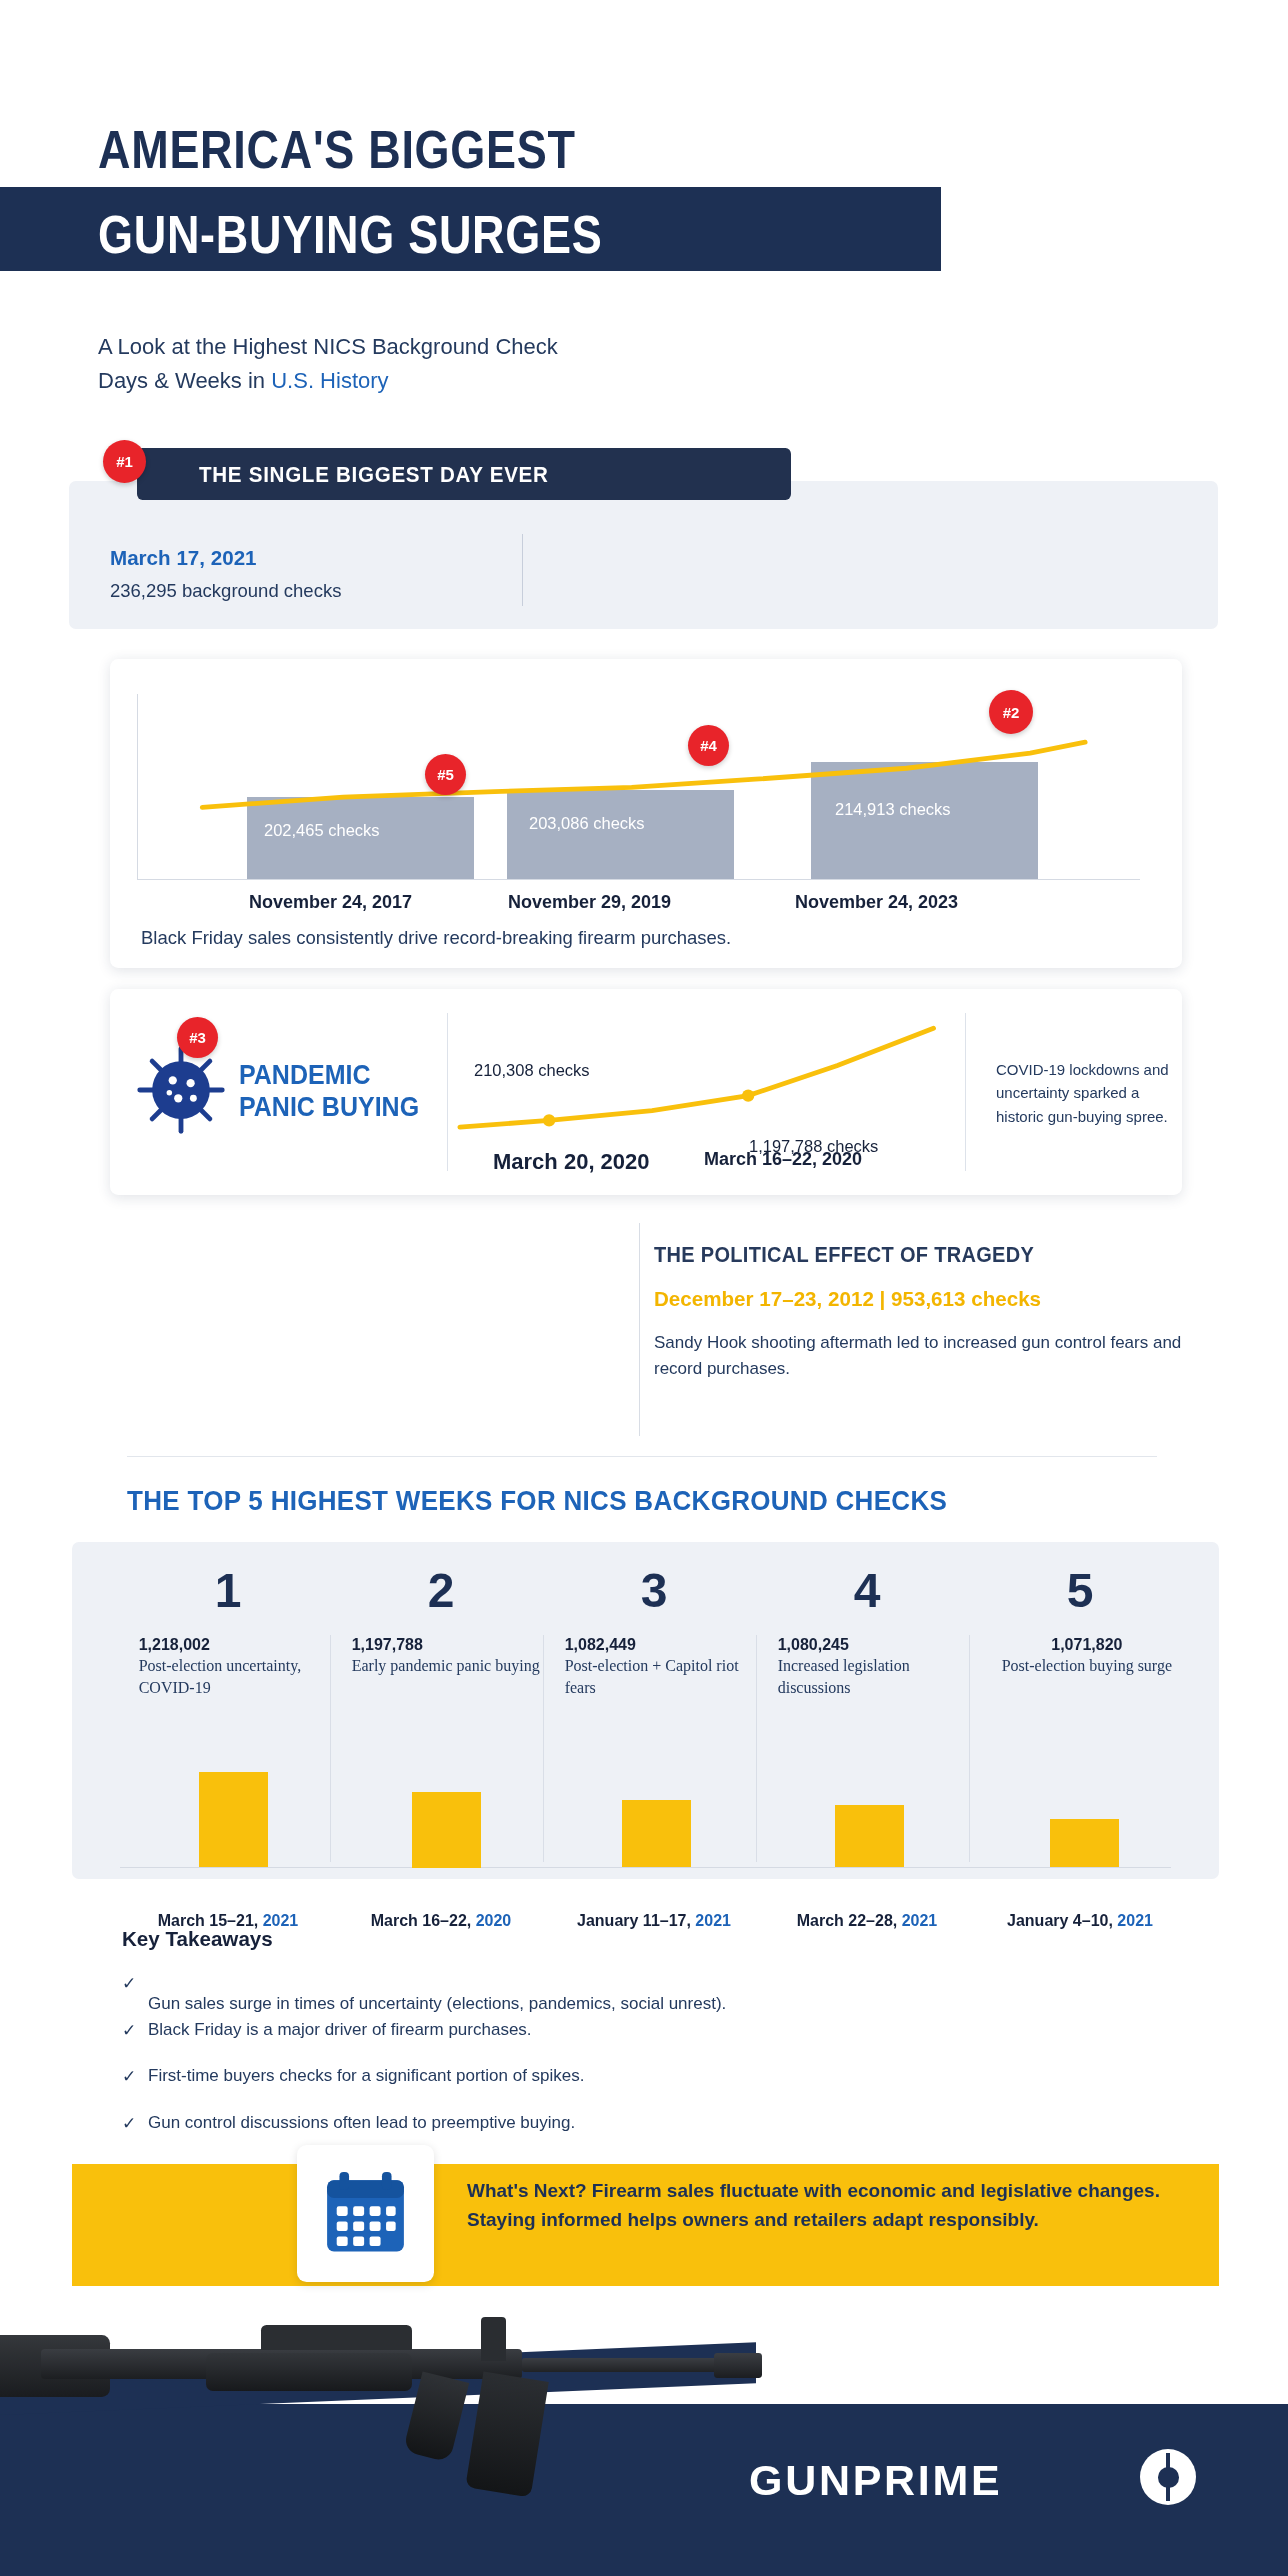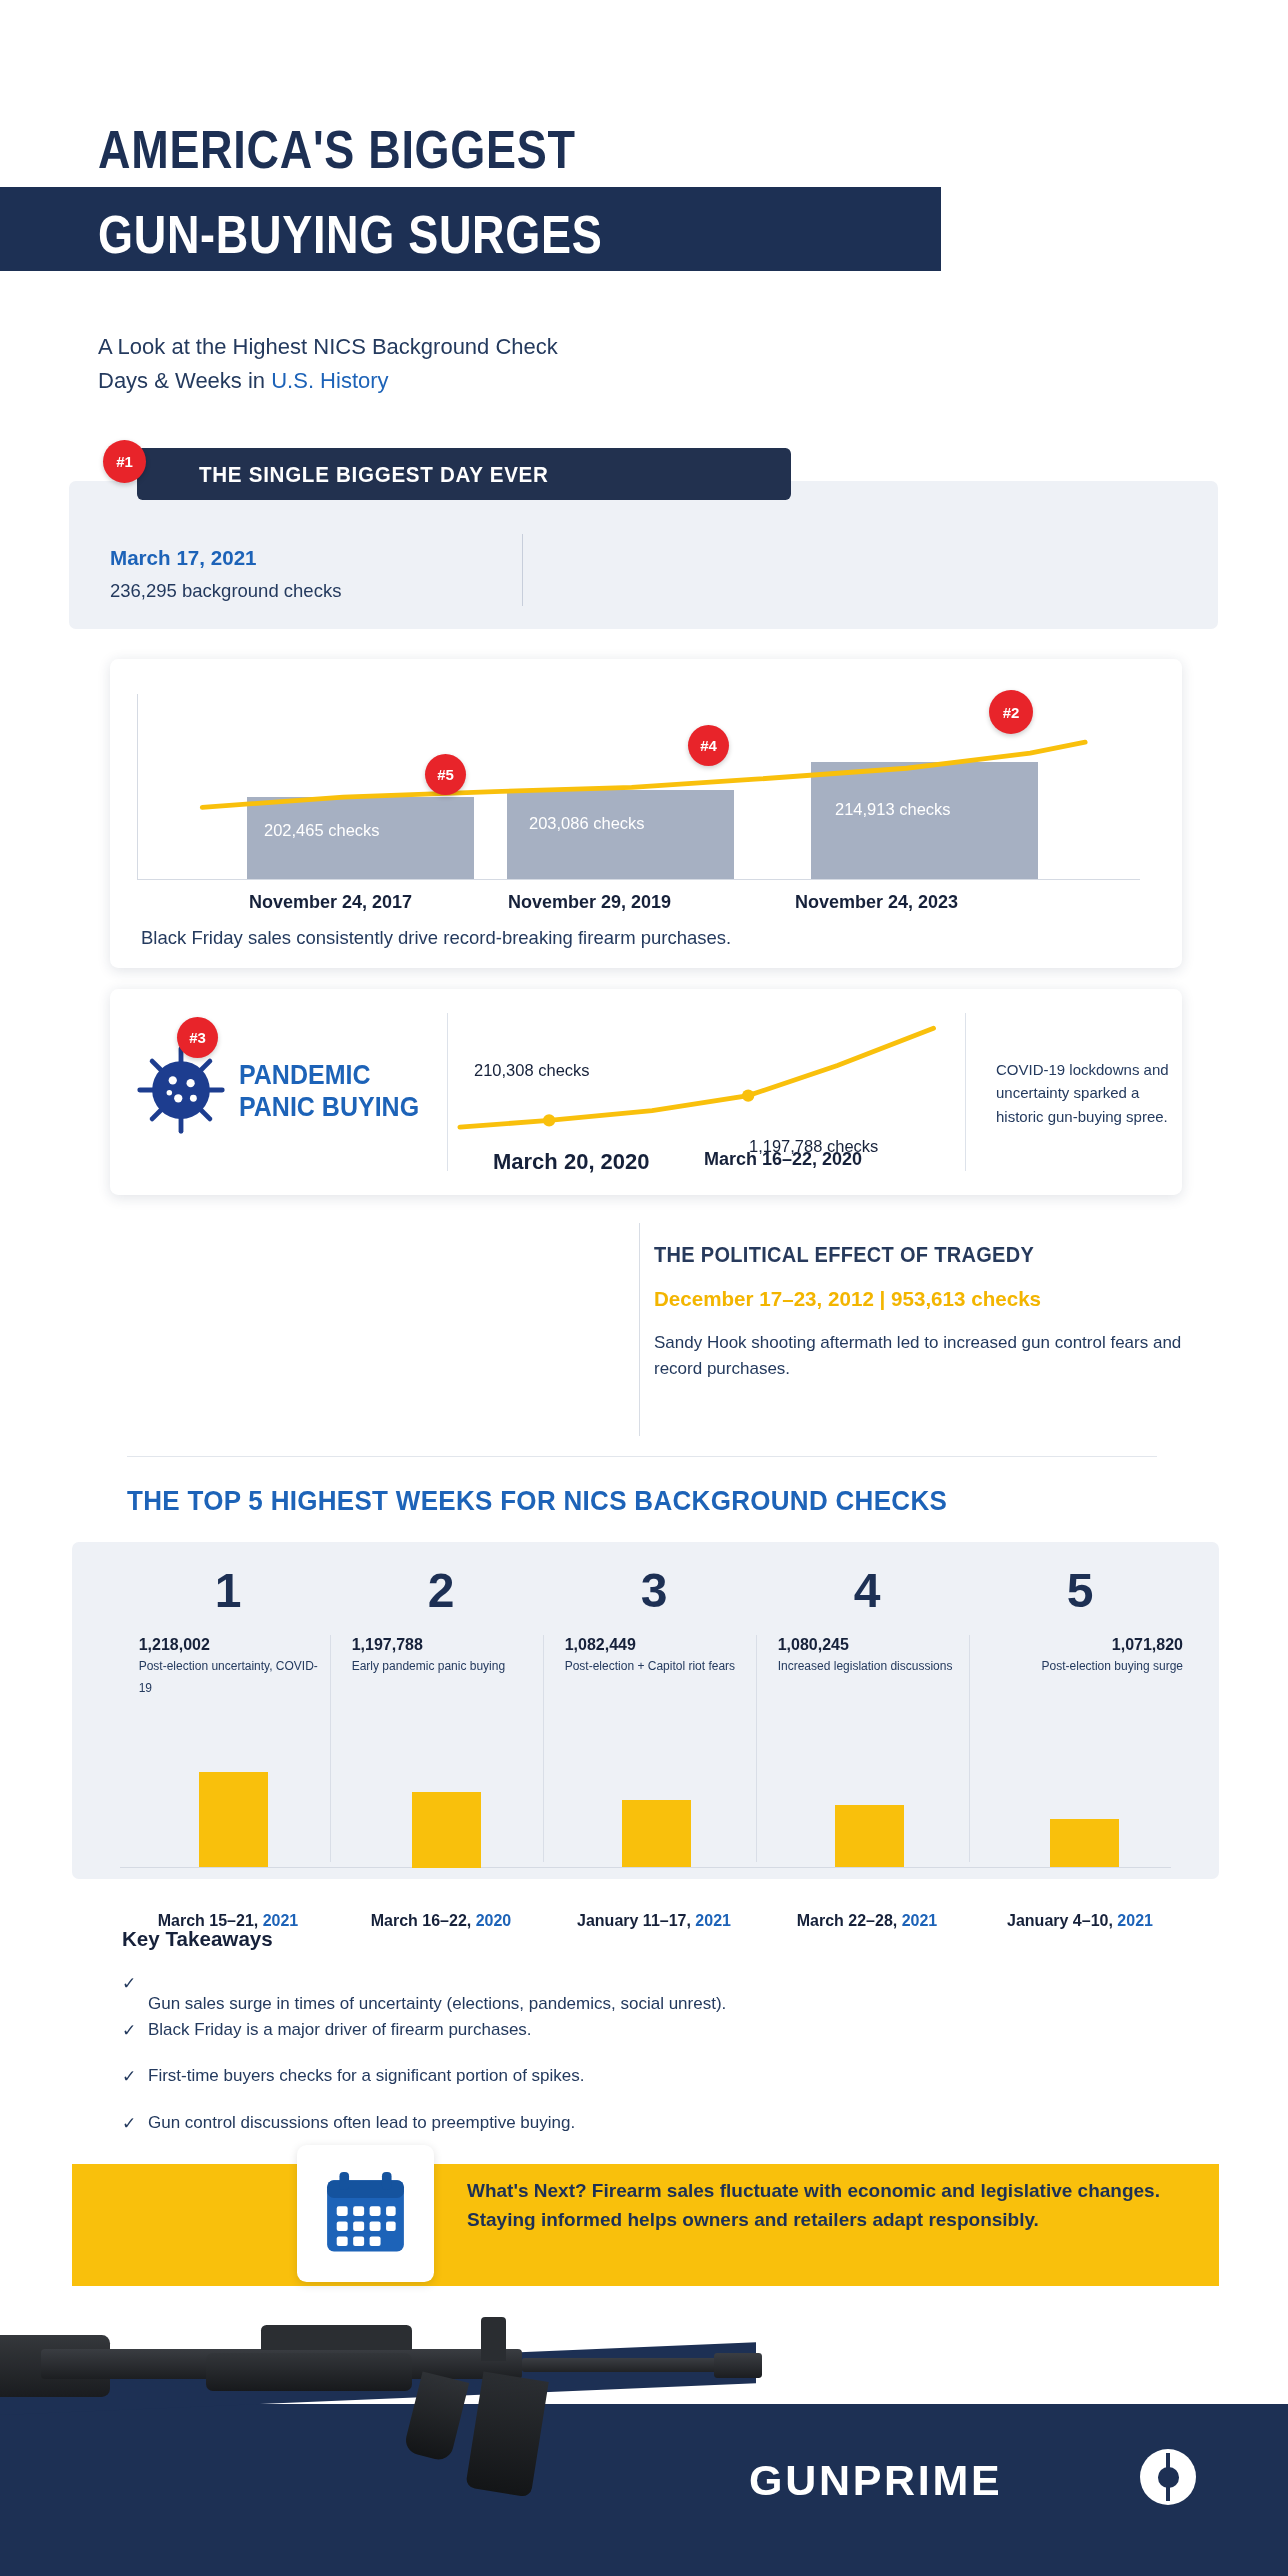--- a/index.html
+++ b/index.html
@@ -175,21 +175,21 @@
     position:absolute; left: 127px; top: 1484px; font-size: 26px; font-weight: 800; color:#1d63b8;
     letter-spacing: 0.3px; transform: scaleY(1.08); transform-origin: left top; text-transform: uppercase;
   }
   .panel-top5 {
     position:absolute; left: 72px; top: 1542px; width: 1147px; height: 337px;
     background:#eef1f6; border-radius: 6.9px;
   }
   .t5-col { position:absolute; top: 1563px; width: 206px; text-align:center; }
   .t5-rank { font-size: 48px; font-weight: 700; color:#1d3054; line-height: 55px; }
   .t5-num { margin-top: 18px; font-size: 16px; font-weight: 800; color:#16213a; }
-  .t5-desc { margin-top: 1.4px; font-size: 12px; line-height: 22px; color:#243a5e; }
+  .t5-desc { margin-top: 1.4px; font-size: 16px; line-height: 22px; color:#243a5e;font-family:Liberation Serif, serif; }
   .t5-sep { position:absolute; top: 1635px; width: 1.4px; height: 227px; background:#d9dee7; }
   .t5-bar { position:absolute; bottom: 0; background:#f9c00c; }
   .t5-xlabel { position:absolute; top: 1912px; width: 206px; text-align:center; font-size: 16px; font-weight: 800; color:#16213a; }
   .t5-xlabel .yr { color:#1d63b8; }
   .t5-baseline { position:absolute; left: 120px; top: 1867px; width: 1051px; height: 1.4px; background:#d5dae3; }
 
   
   .kt-title { position:absolute; left: 122px; top: 1927px; font-size: 20.6px; font-weight: 800; color:#16213a; }
   .kt-item { position:absolute; left: 148px; font-size: 17px; color:#243a5e; }
   .kt-check { position:absolute; left: 122px; font-size: 17px; color:#243a5e; }
@@ -392,21 +392,21 @@
       <div class="t5-desc">Increased legislation discussions</div>
     </div>
   </div>
   <div class="t5-bar" style="left:835px; top:1805px; height:62px; width:69px;"></div>
   <div class="t5-xlabel" style="left:764px;">
     <span>March 22–28, </span><span class="yr">2021</span>
   </div>
 
   <div class="t5-col" style="left:977px;">
     <div class="t5-rank">5</div>
-    <div style="text-align:right;padding-left:13.7px;">
+    <div style="text-align:center;padding-left:13.7px;">
       <div class="t5-num">1,071,820</div>
       <div class="t5-desc">Post-election buying surge</div>
     </div>
   </div>
   <div class="t5-bar" style="left:1050px; top:1819px; height:48px; width:69px;"></div>
   <div class="t5-xlabel" style="left:977px;">
     <span>January 4–10, </span><span class="yr">2021</span>
   </div>
 
   <div class="kt-title">Key Takeaways</div>

